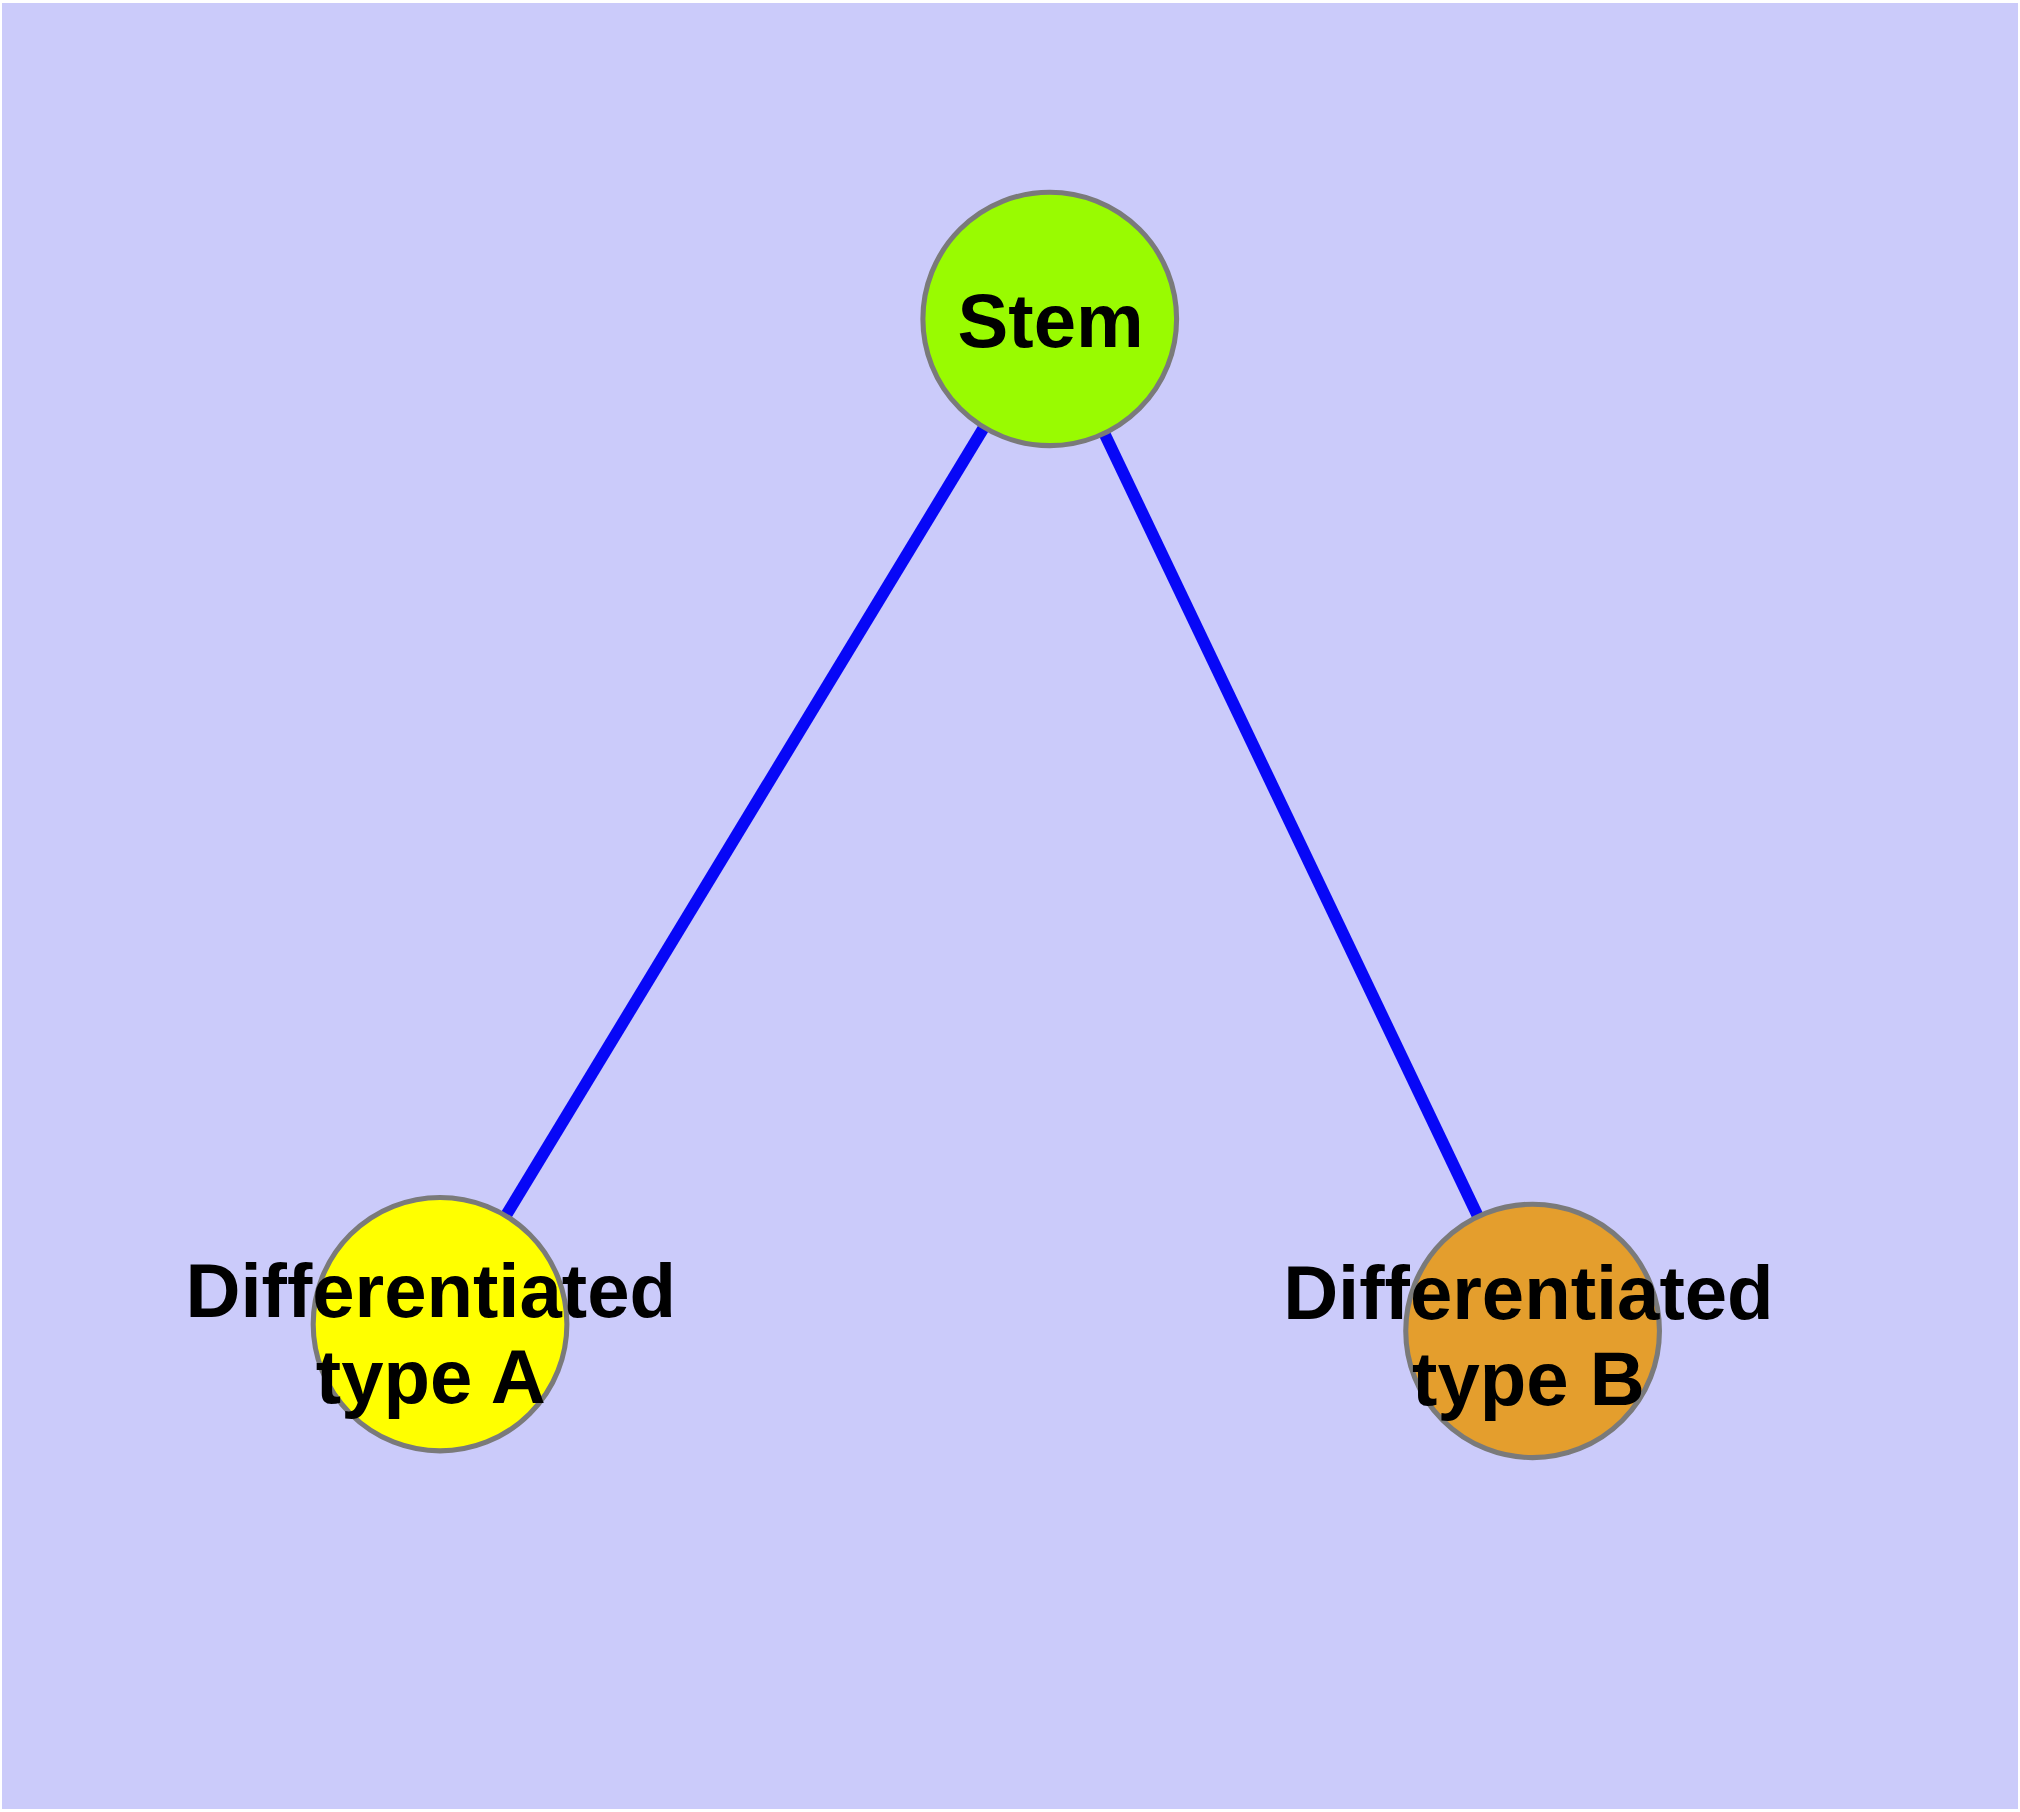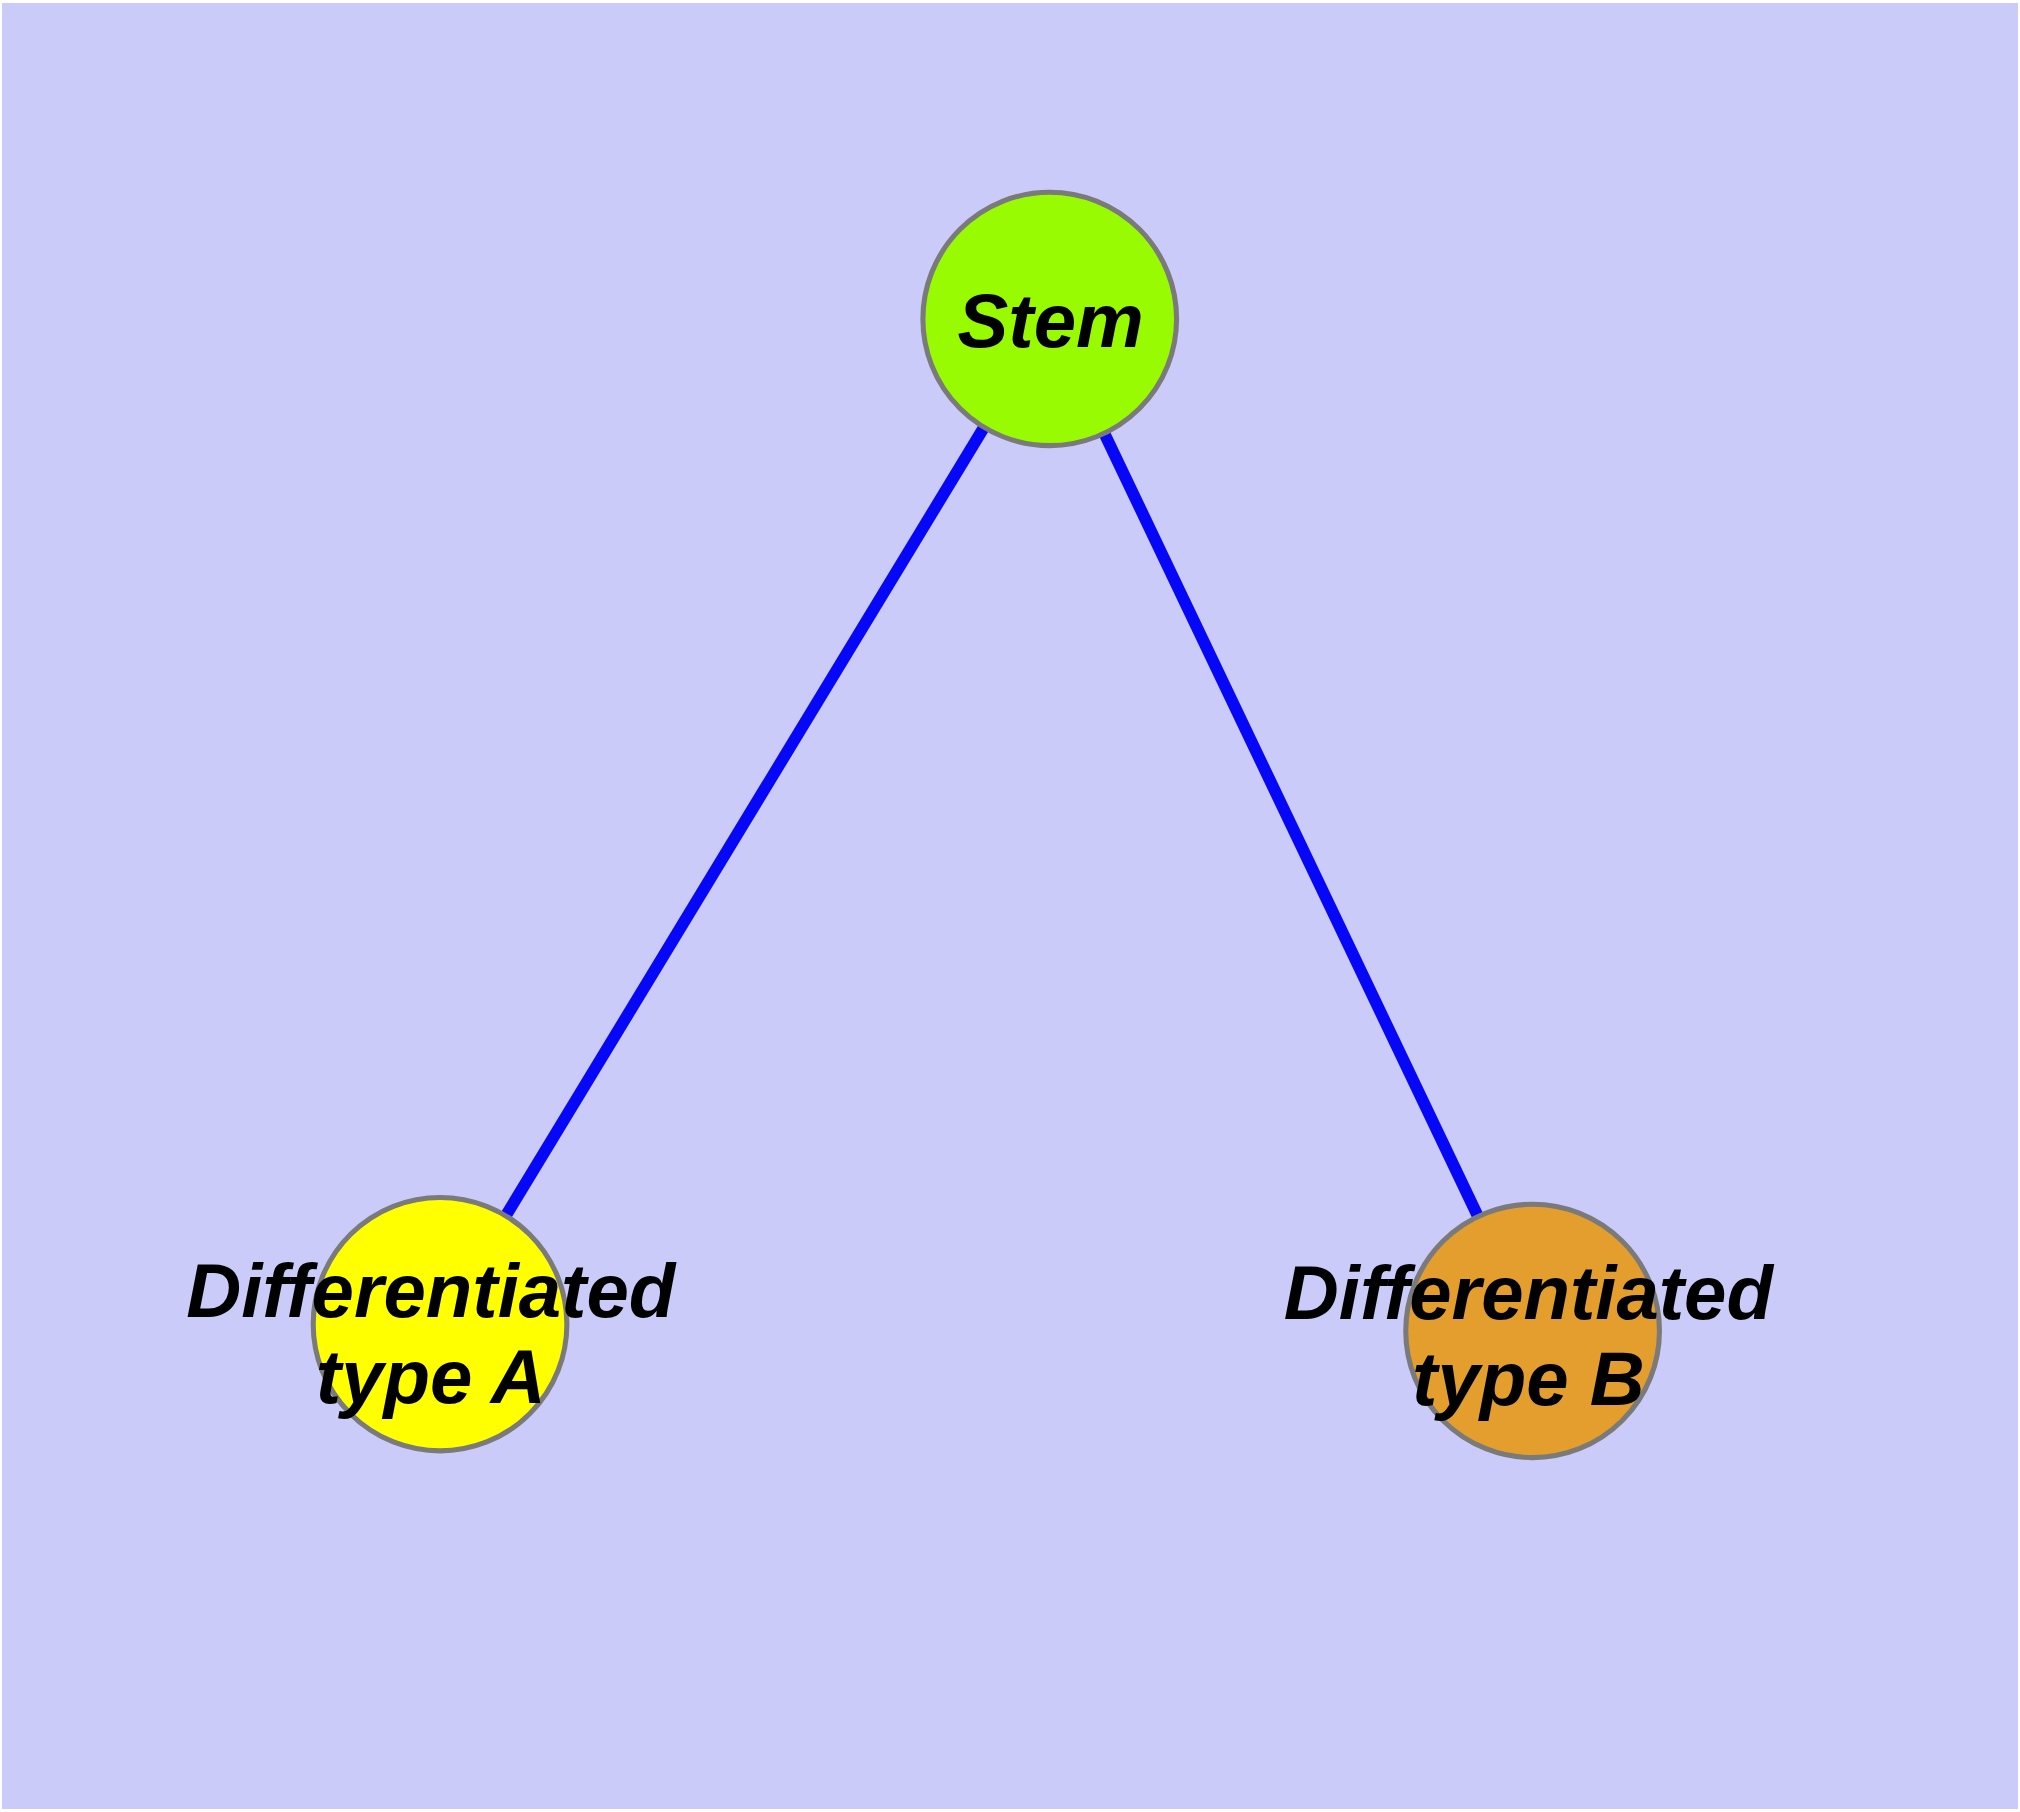--- a/index.html
+++ b/index.html
@@ -10,21 +10,20 @@
     background: #ffffff;
     overflow: hidden;
     font-family: "Liberation Sans", sans-serif;
   }
   .canvas {
     position: absolute;
     top: 2.5px;
     left: 1.7px;
     width: 2016px;
     height: 1806px;
-    font-style: italic;
   }
   svg { display: block; width: 100%; height: 100%; }
   .edge {
     stroke-width: 14px;
     fill: none;
   }
   .node {
     stroke-width: 6px;
   }
   .node-label {

